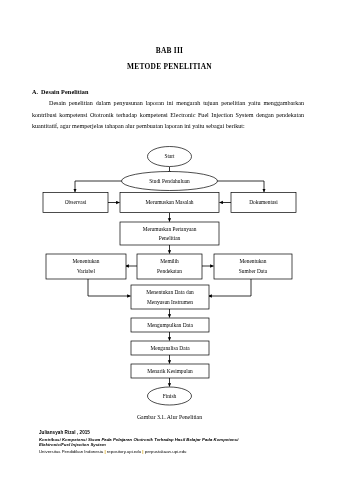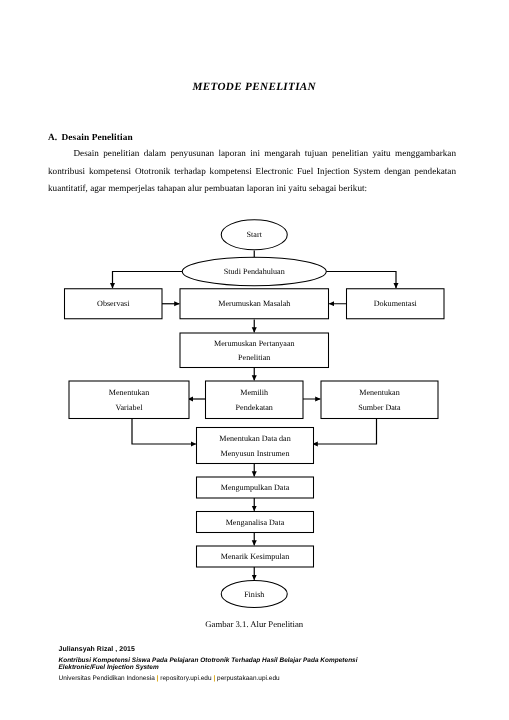--- a/index.html
+++ b/index.html
@@ -27,21 +27,20 @@
     top: 46px;
     left: 0;
     right: 0;
     text-align: center;
     font-weight: bold;
     font-size: 7.4px;
     letter-spacing: 0.25px;
   }
   .chapter-head .line2 {
     margin-top: 7px;
-    font-style: italic;
   }
 
   
   .section-label {
     position: absolute;
     top: 88px;
     left: 32px;
     font-weight: bold;
     font-size: 6.2px;
     letter-spacing: 0.1px;
@@ -132,20 +131,21 @@
     letter-spacing: 0.02px;
   }
   .footer .sep { color: #d8a000; font-weight: bold; }
 </style>
 </head>
 <body>
 
 <div class="page">
 
   <div class="chapter-head">
+    <div class="line1">BAB III</div>
     <div class="line2">METODE PENELITIAN</div>
   </div>
 
   <div class="section-label">
     <span class="letter">A.</span><span>Desain Penelitian</span>
   </div>
 
   <div class="body-text">
     <span class="indent"></span><span>Desain penelitian dalam penyusunan laporan ini mengarah tujuan penelitian yaitu menggambarkan kontribusi kompetensi Ototronik terhadap kompetensi Electronic Fuel Injection System dengan pendekatan kuantitatif, agar memperjelas tahapan alur pembuatan laporan ini yaitu sebagai berikut:</span>
   </div>

